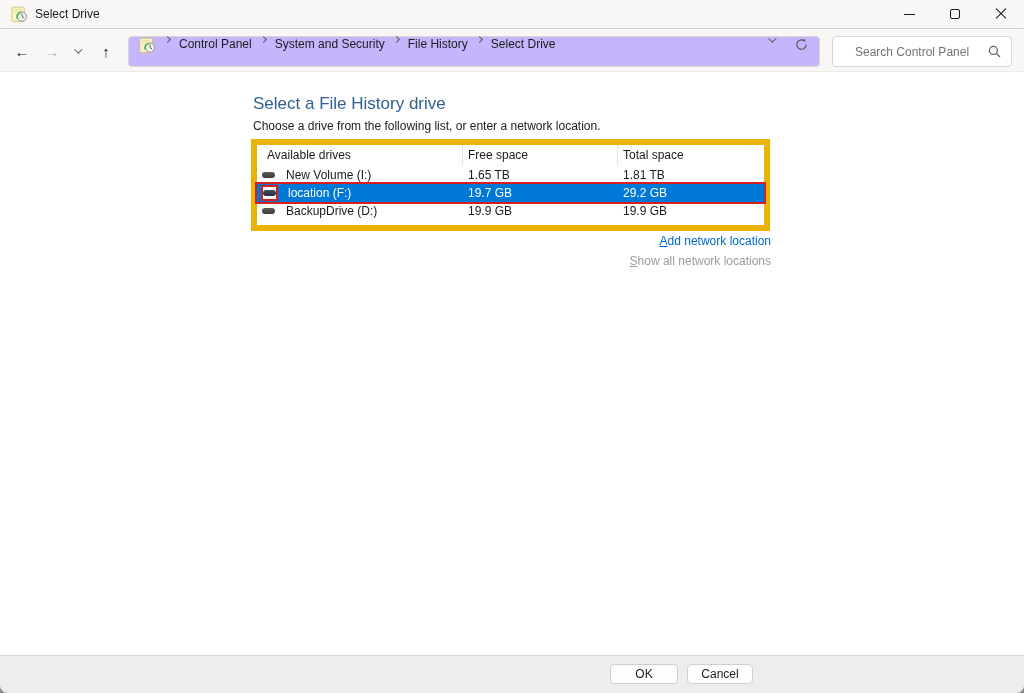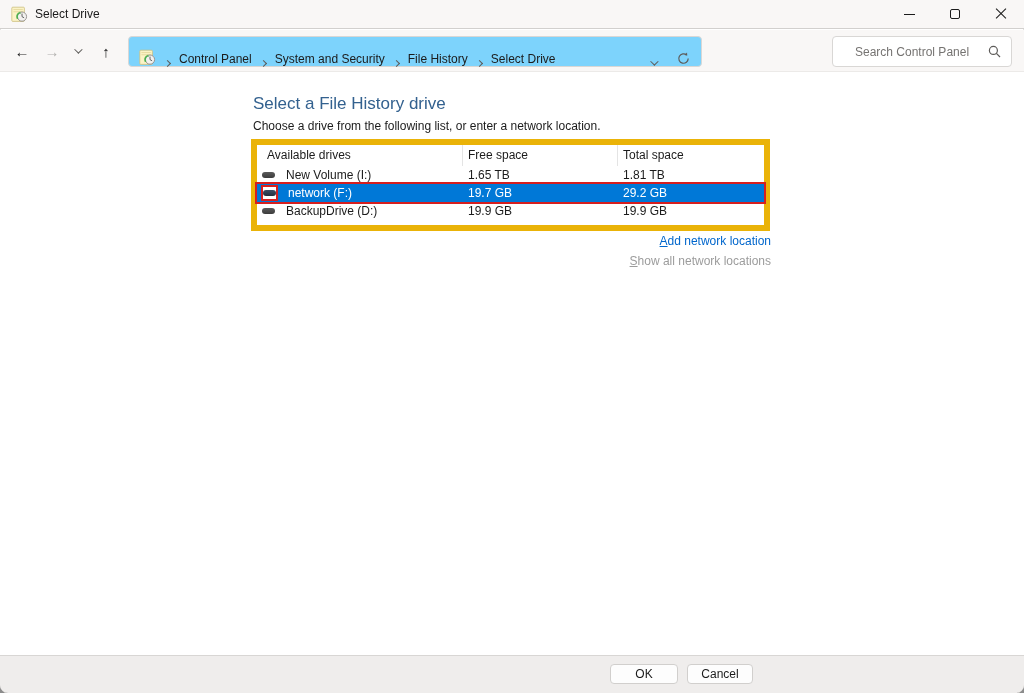--- a/index.html
+++ b/index.html
@@ -29,23 +29,23 @@
   
   .toolbar { position:absolute; top:30px; left:0; width:100%; height:42px;
     background:#f9f7f6; border-bottom:1px solid #eceae8; }
   .nav-btn { position:absolute; top:7px; width:28px; height:28px; display:flex;
     align-items:center; justify-content:center; font-size:15px; color:#1b1b1b; border-radius:4px; }
   .nav-btn.disabled { color:#b3b1af; }
   .chev { display:inline-block; width:7px; height:7px; border-right:1.4px solid #5d5b59;
     border-bottom:1.4px solid #5d5b59; transform:rotate(45deg) translateY(-2px); }
   .chev.small { width:6px; height:6px; }
 
-  .addressbar { position:absolute; left:128px; top:6px; width:574px; height:31px;
-    background:#7dd3fc; border:1px solid #d9d7d5; border-radius:4px;
-    display:flex; align-items:flex-end; padding:0 10px; }
+  .addressbar { position:absolute; left:128px; top:6px; width:692px; height:31px;
+    background:#c4b5fd; border:1px solid #d9d7d5; border-radius:4px;
+    display:flex; align-items:flex-start; padding:0 10px; }
   .crumb-sep { display:inline-block; width:5px; height:5px; border-right:1.3px solid #5d5b59;
     border-top:1.3px solid #5d5b59; transform:rotate(45deg); margin:0 9px; }
   .crumb { color:#1b1b1b; white-space:nowrap; cursor:default; }
   .addr-spacer { flex:1; }
   .addr-chevron { margin-right:20px; }
   .fh-icon { width:17px; height:17px; flex:0 0 auto; }
 
   .searchbox { position:absolute; left:832px; top:6px; width:180px; height:31px;
     background:#ffffff; border:1px solid #d9d7d5; border-radius:4px; }
   .searchbox input { position:absolute; left:22px; top:0; width:140px; height:29px;
@@ -185,21 +185,21 @@
         </div>
         <div class="td td-free">1.65 TB</div>
         <div class="td td-total">1.81 TB</div>
       </div>
 
       <div class="trow selected">
         <div class="td td-name">
           <span class="drive-glyph-box">
               <span class="drive-pill"></span>
             </span>
-          <span>network (F:)</span>
+          <span>location (F:)</span>
         </div>
         <div class="td td-free">19.7 GB</div>
         <div class="td td-total">29.2 GB</div>
       </div>
 
       <div class="trow">
         <div class="td td-name">
           <span class="drive-glyph-box">
               <span class="drive-pill"></span>
             </span>

